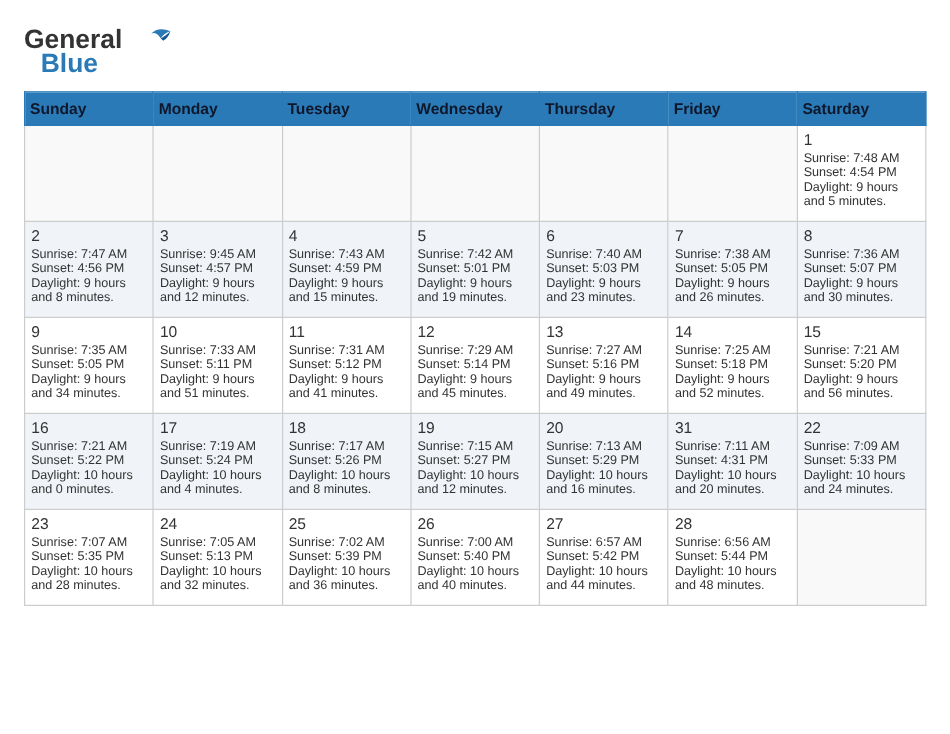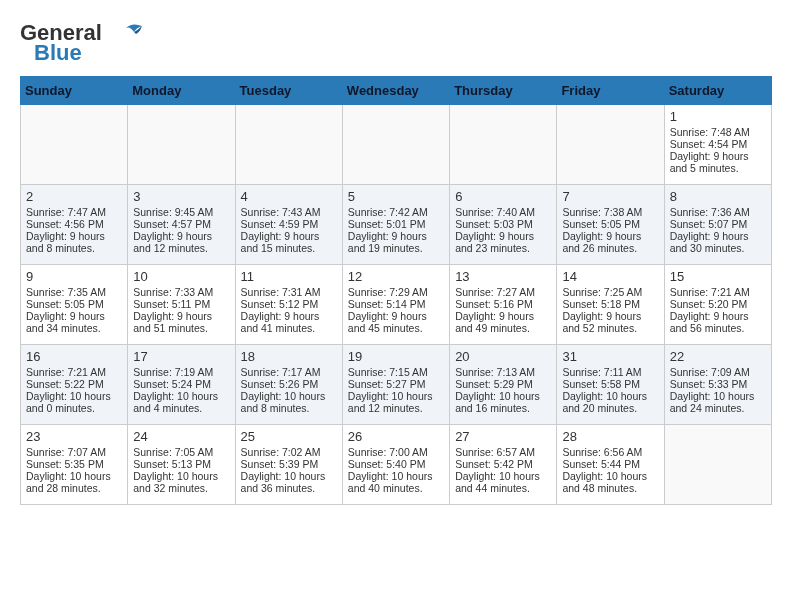--- a/index.html
+++ b/index.html
@@ -243,21 +243,21 @@
         </td>
         <td>
           <span class="day-num">20</span>
           <div>Sunrise: 7:13 AM</div>
           <div>Sunset: 5:29 PM</div>
           <div>Daylight: 10 hours and 16 minutes.</div>
         </td>
         <td>
           <span class="day-num">31</span>
           <div>Sunrise: 7:11 AM</div>
-          <div>Sunset: 5:58 PM</div>
+          <div>Sunset: 4:31 PM</div>
           <div>Daylight: 10 hours and 20 minutes.</div>
         </td>
         <td>
           <span class="day-num">22</span>
           <div>Sunrise: 7:09 AM</div>
           <div>Sunset: 5:33 PM</div>
           <div>Daylight: 10 hours and 24 minutes.</div>
         </td>
       </tr>
       <tr>

